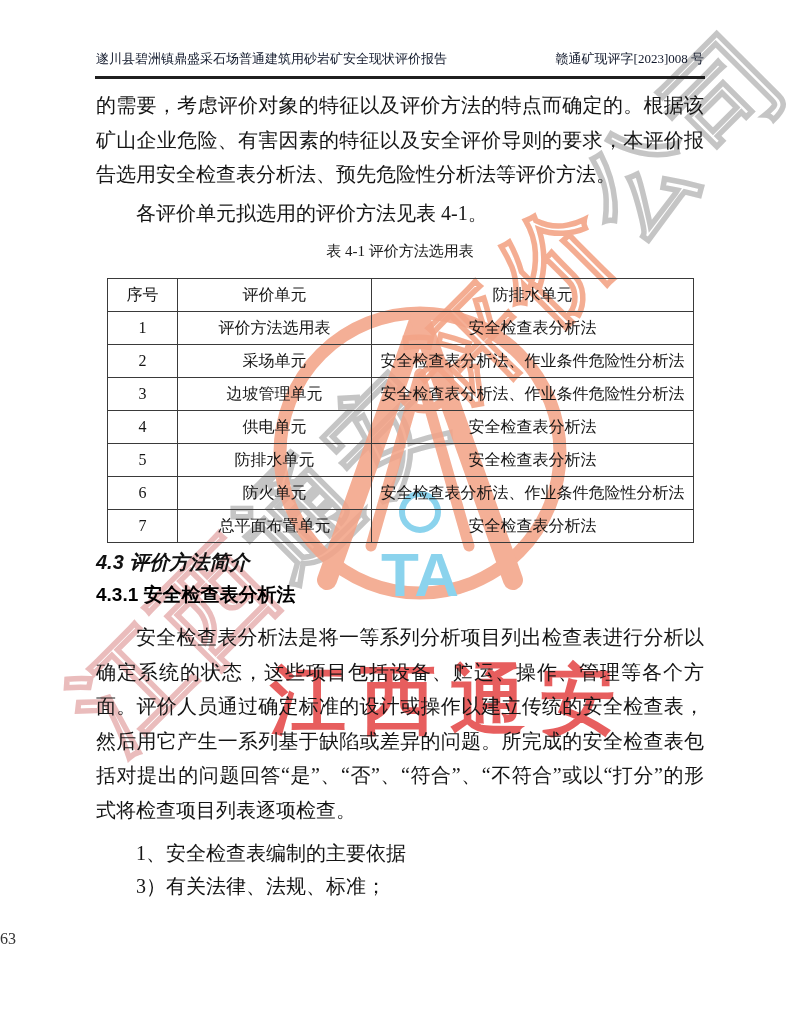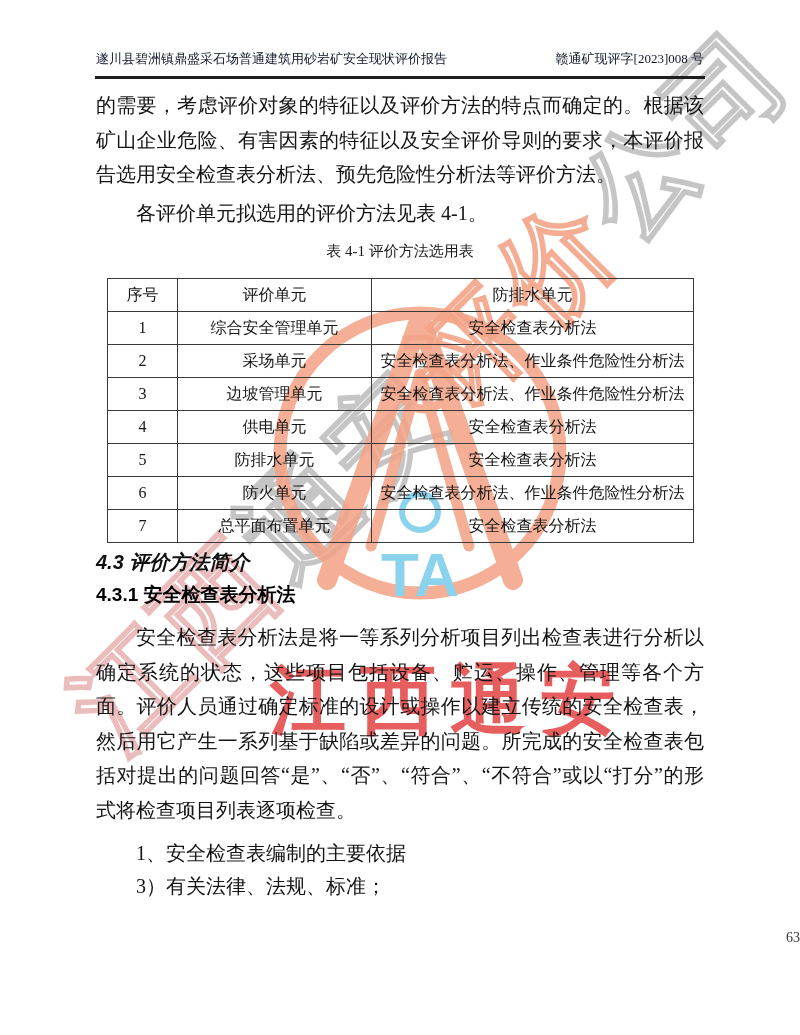--- a/index.html
+++ b/index.html
@@ -59,21 +59,21 @@
     font-family:"Liberation Sans",sans-serif;font-weight:bold;
     font-size:20px;color:#111;
   }
   .h2{
     position:absolute;left:96px;
     font-family:"Liberation Sans",sans-serif;font-weight:bold;
     font-size:19px;color:#000000;
   }
   .pageno{
     position:absolute;left:0;right:0;top:930px;
-    text-align:right;font-size:14px;color:#333;
+    text-align:left;font-size:16px;color:#333;
   }
 </style>
 </head>
 <body>
 
 <div class="page">
 
   <div class="wm-layer">
 
     <div class="wm-diag"><span class="tone-rose">江</span><span class="tone-rose">西</span><span class="tone-gray">通</span><span class="tone-gray">安</span><span class="tone-salmon">评</span><span class="tone-salmon">价</span><span class="tone-gray">公</span><span class="tone-gray">司</span>
@@ -117,21 +117,21 @@
           <col class="c3">
         </colgroup>
       <tbody>
           <tr>
         <th>序号</th>
         <th>评价单元</th>
         <th>防排水单元</th>
       </tr>
       <tr>
         <td>1</td>
-        <td>综合安全管理单元</td>
+        <td>评价方法选用表</td>
         <td>安全检查表分析法</td>
       </tr>
       <tr>
         <td>2</td>
         <td>采场单元</td>
         <td>安全检查表分析法、作业条件危险性分析法</td>
       </tr>
       <tr>
         <td>3</td>
         <td>边坡管理单元</td>

